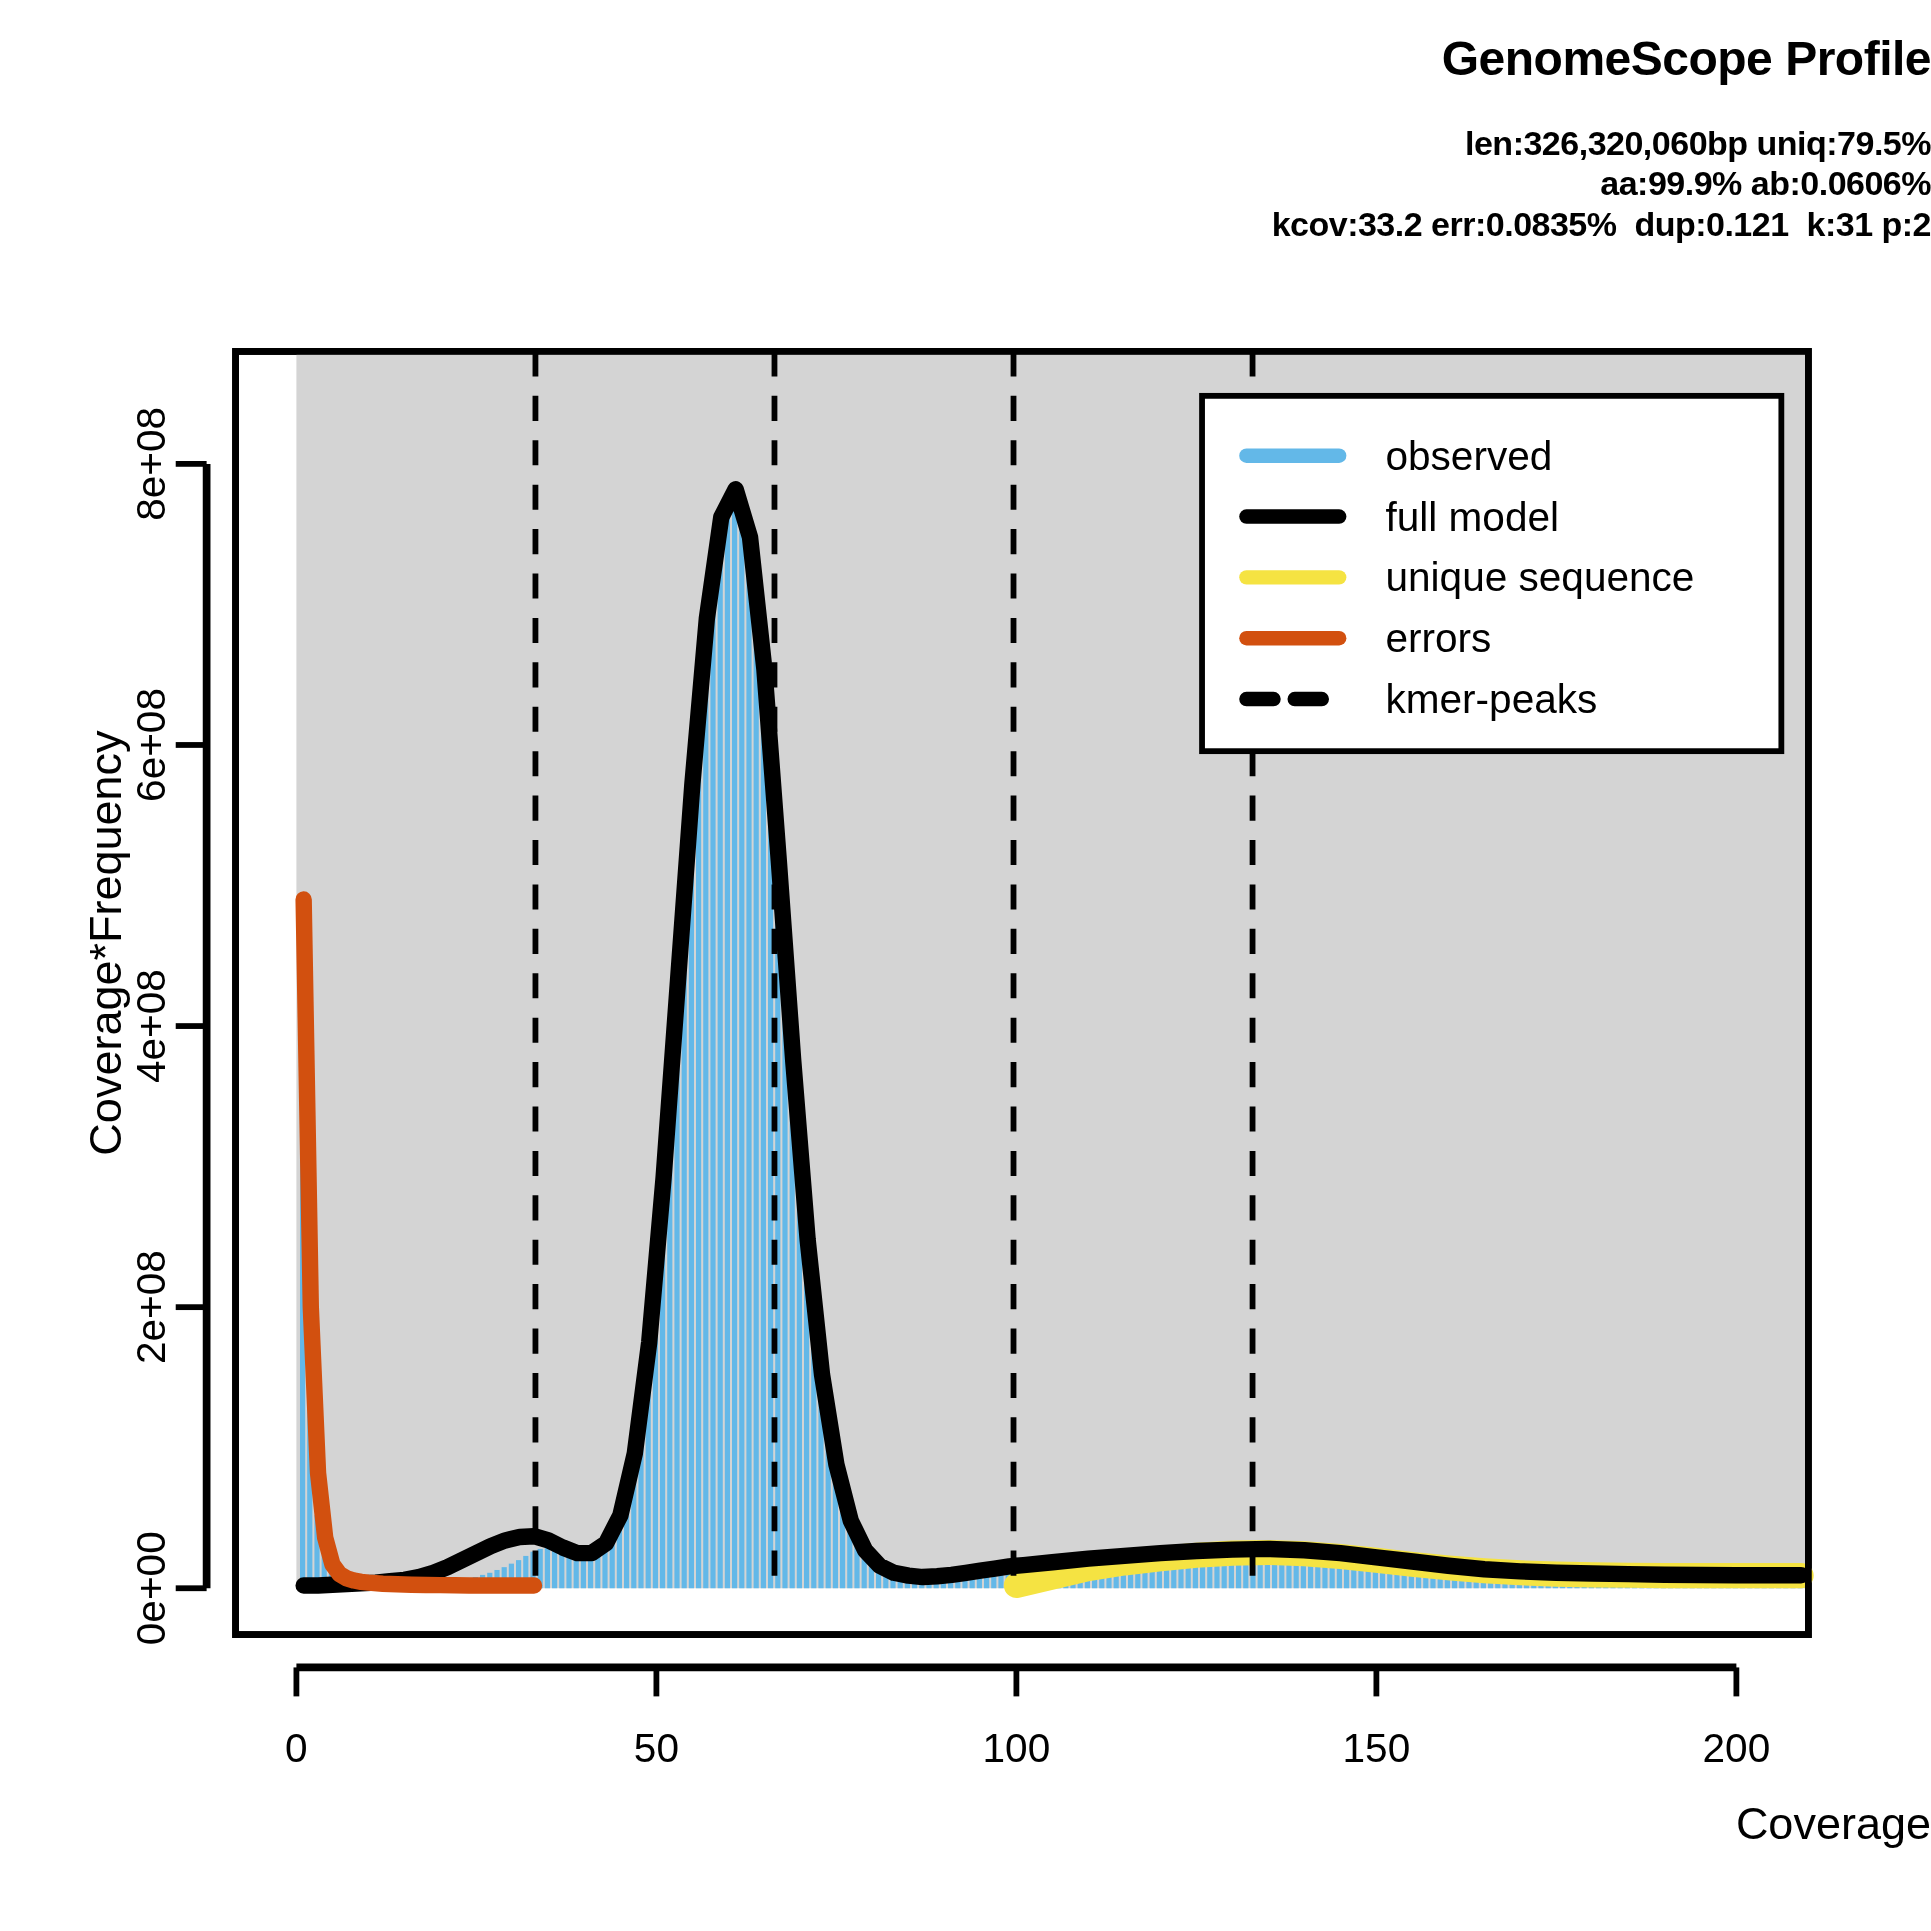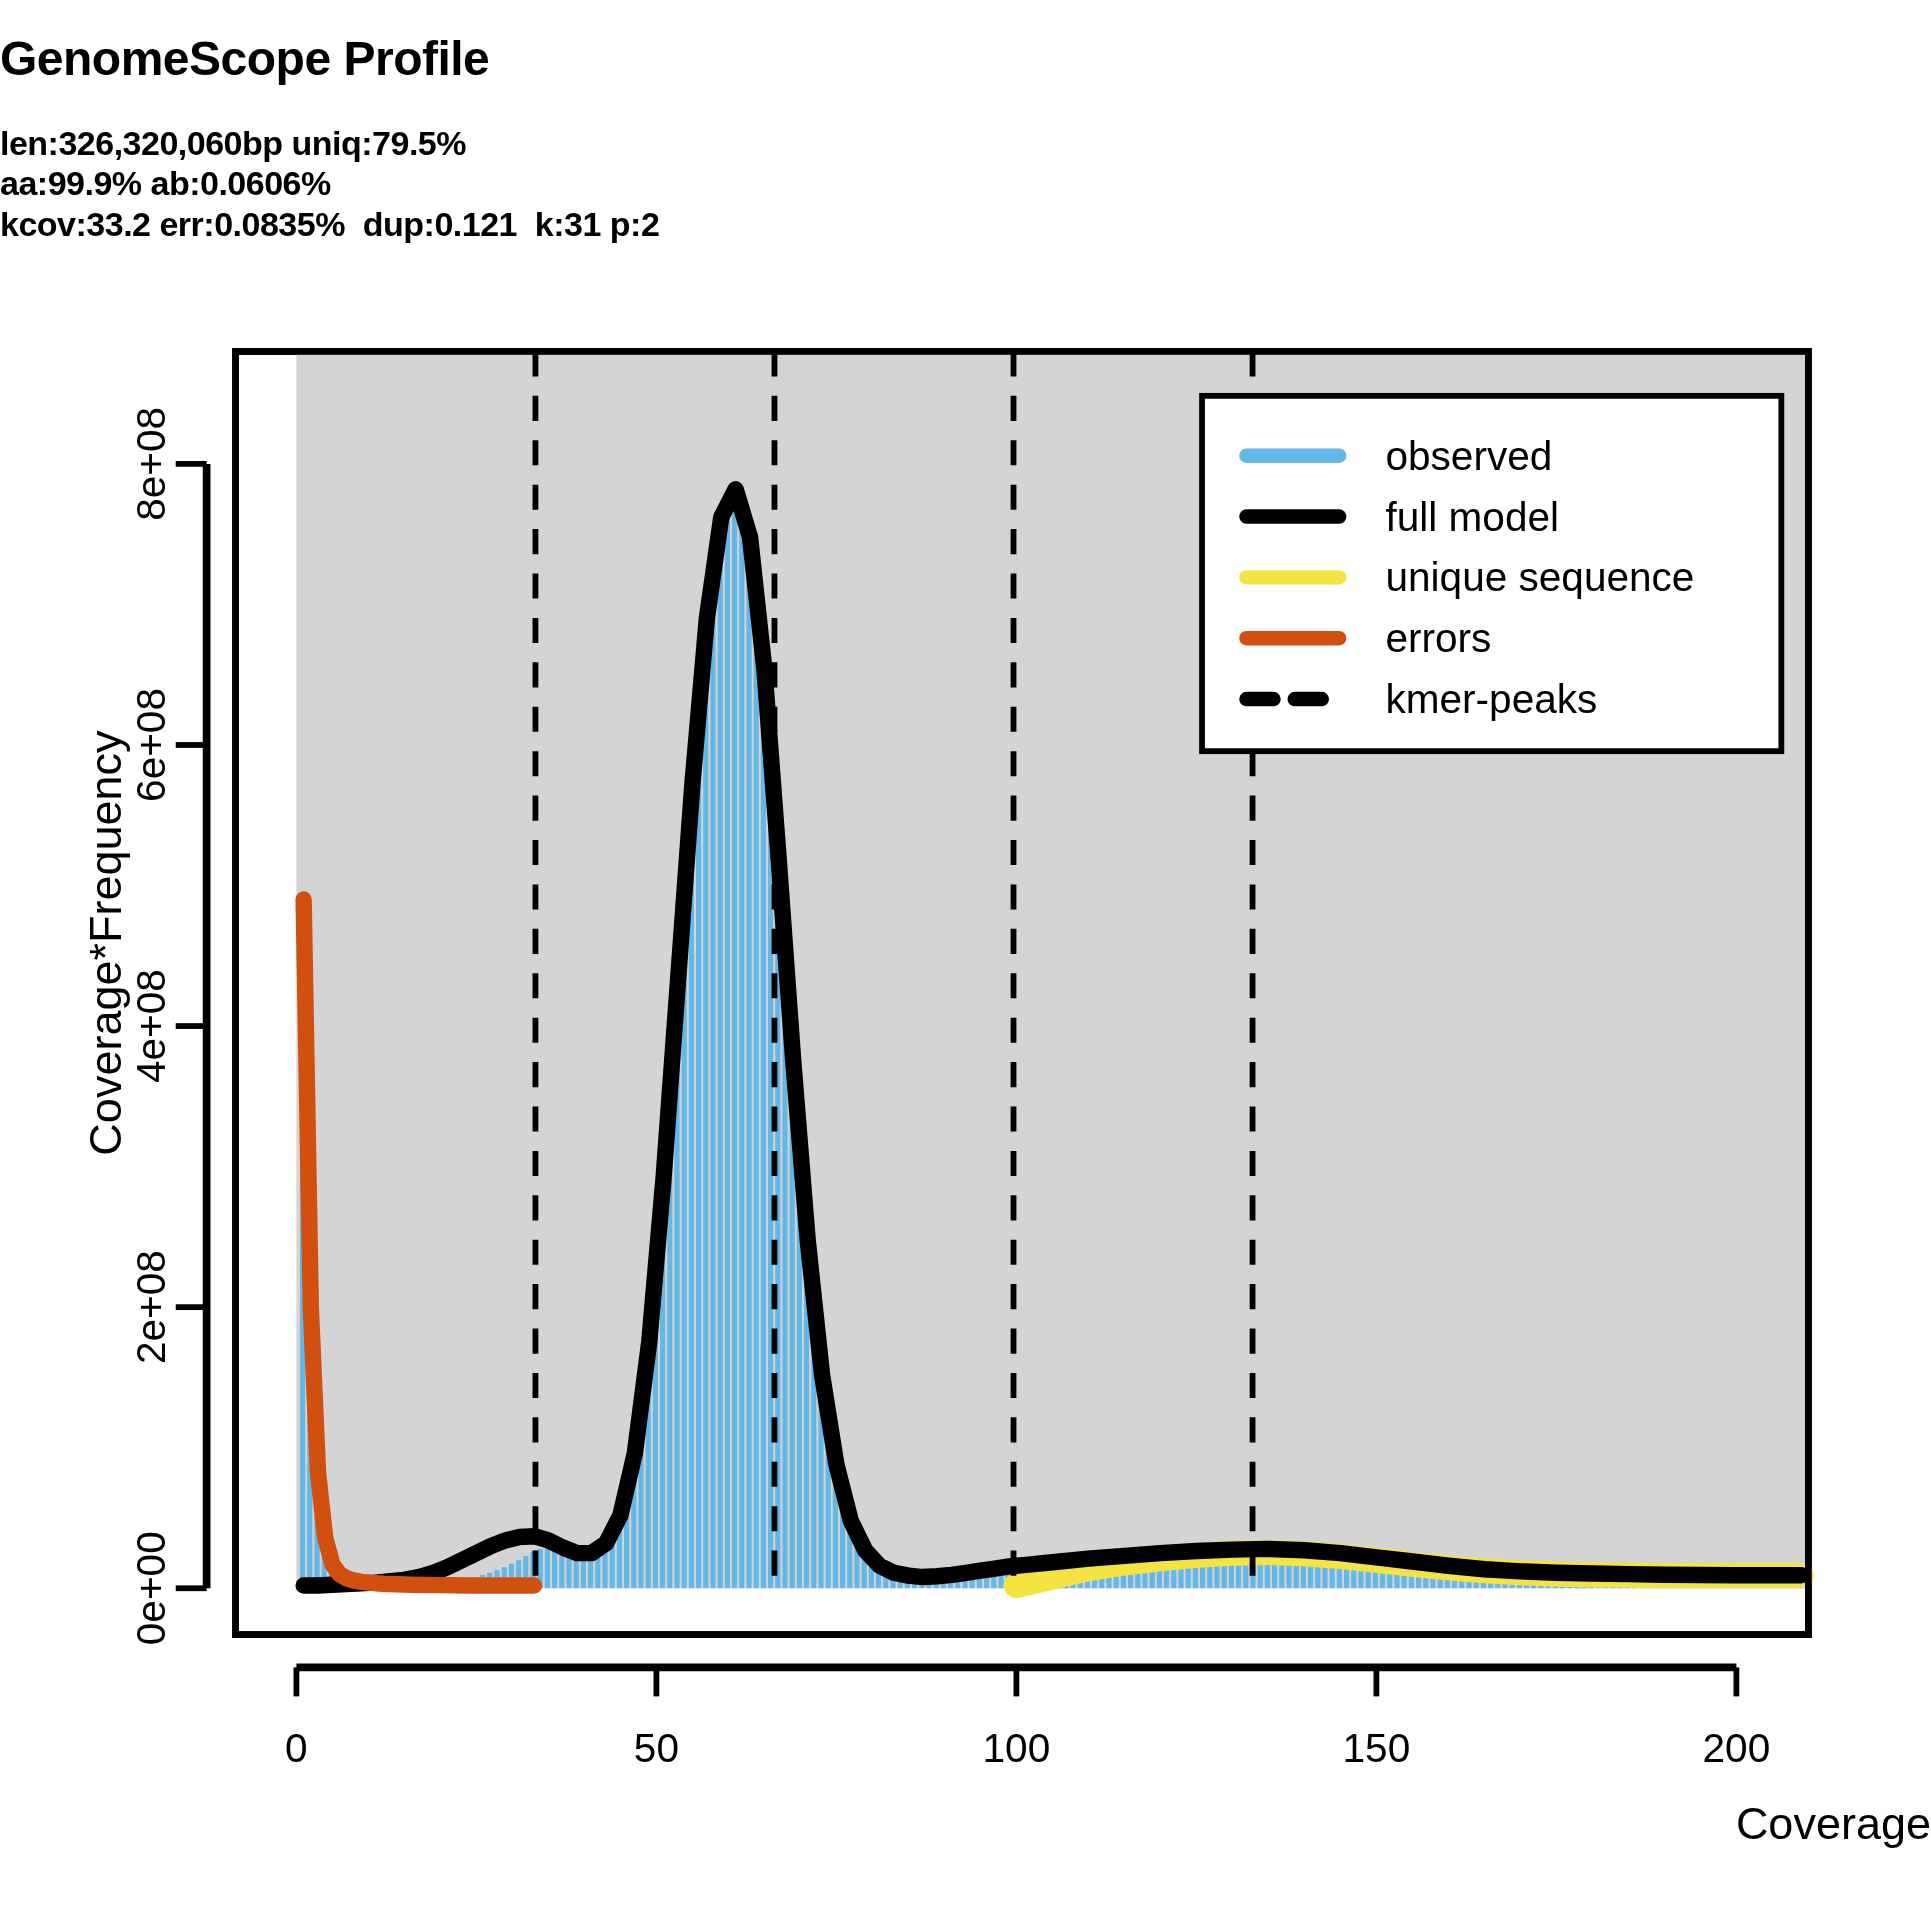--- a/index.html
+++ b/index.html
@@ -20,30 +20,30 @@
     position: absolute;
     left: 0; top: 0;
     width: 1931px;
     height: 1931px;
   }
   .title {
     position: absolute;
     left: 0;
     top: 31px;
     width: 1931px;
-    text-align: left;
+    text-align: right;
     font-size: 48px;
     font-weight: bold;
     letter-spacing: -0.5px;
   }
   .subtitle {
     position: absolute;
     left: 0;
     width: 1931px;
-    text-align: left;
+    text-align: right;
     font-size: 34px;
     font-weight: bold;
     letter-spacing: -0.5px;
     white-space: pre;
   }
   #sub0 { top: 124px; }
   #sub1 { top: 164px; }
   #sub2 { top: 205px; }
 
   .ylabel {

